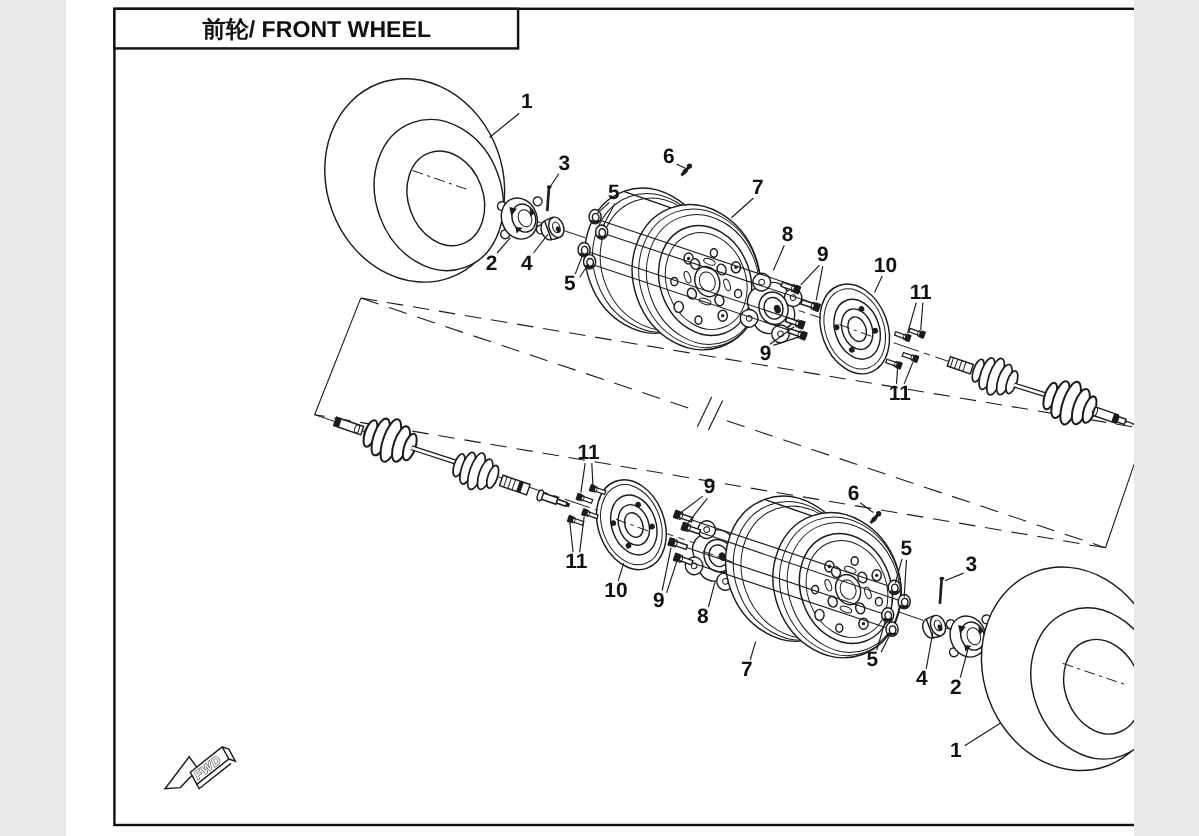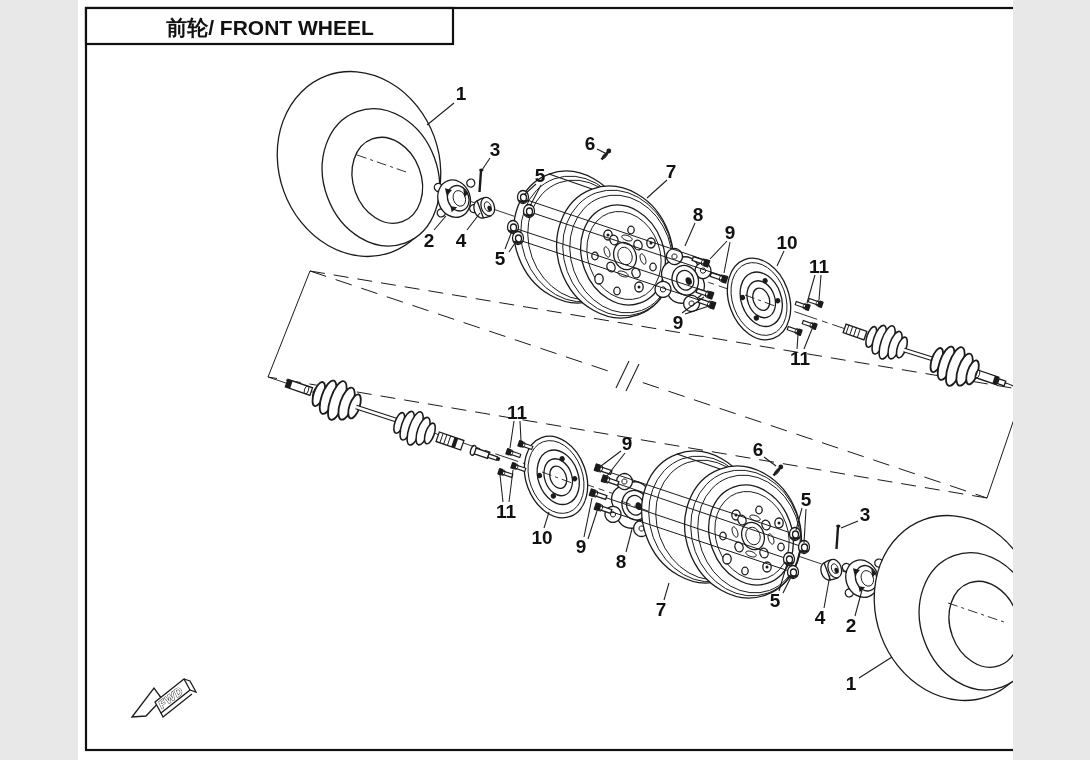--- a/index.html
+++ b/index.html
@@ -1,17 +1,17 @@
 <!DOCTYPE html>
 <html><head>
 <meta charset="utf-8">
 <style>
   html,body{margin:0;padding:0;background:#e8e8e8;}
   .page{width:935px;height:760px;background:#fff;position:relative;margin:0 auto;
-        font-family:"Liberation Sans",sans-serif;overflow:hidden;}
+        font-family:"Liberation Sans",sans-serif;overflow:hidden;padding-left:36px;}
   svg{display:block;}
   .fw{fill:#fff;stroke:#1b1b1b;stroke-width:1.3;}
   .ln{fill:none;stroke:#1b1b1b;stroke-width:1.3;}
   .thin{fill:none;stroke:#1b1b1b;stroke-width:0.9;}
   .dk{fill:#1b1b1b;stroke:none;}
   .dkl{fill:none;stroke:#1b1b1b;stroke-width:2;}
   .leader{stroke:#1b1b1b;stroke-width:1.05;fill:none;}
   .studline{stroke:#1b1b1b;stroke-width:1;fill:none;}
   .centerline{stroke:#1b1b1b;stroke-width:0.9;fill:none;stroke-dasharray:24 5 6 5;}
   .pgram{stroke:#1b1b1b;stroke-width:1;fill:none;}

